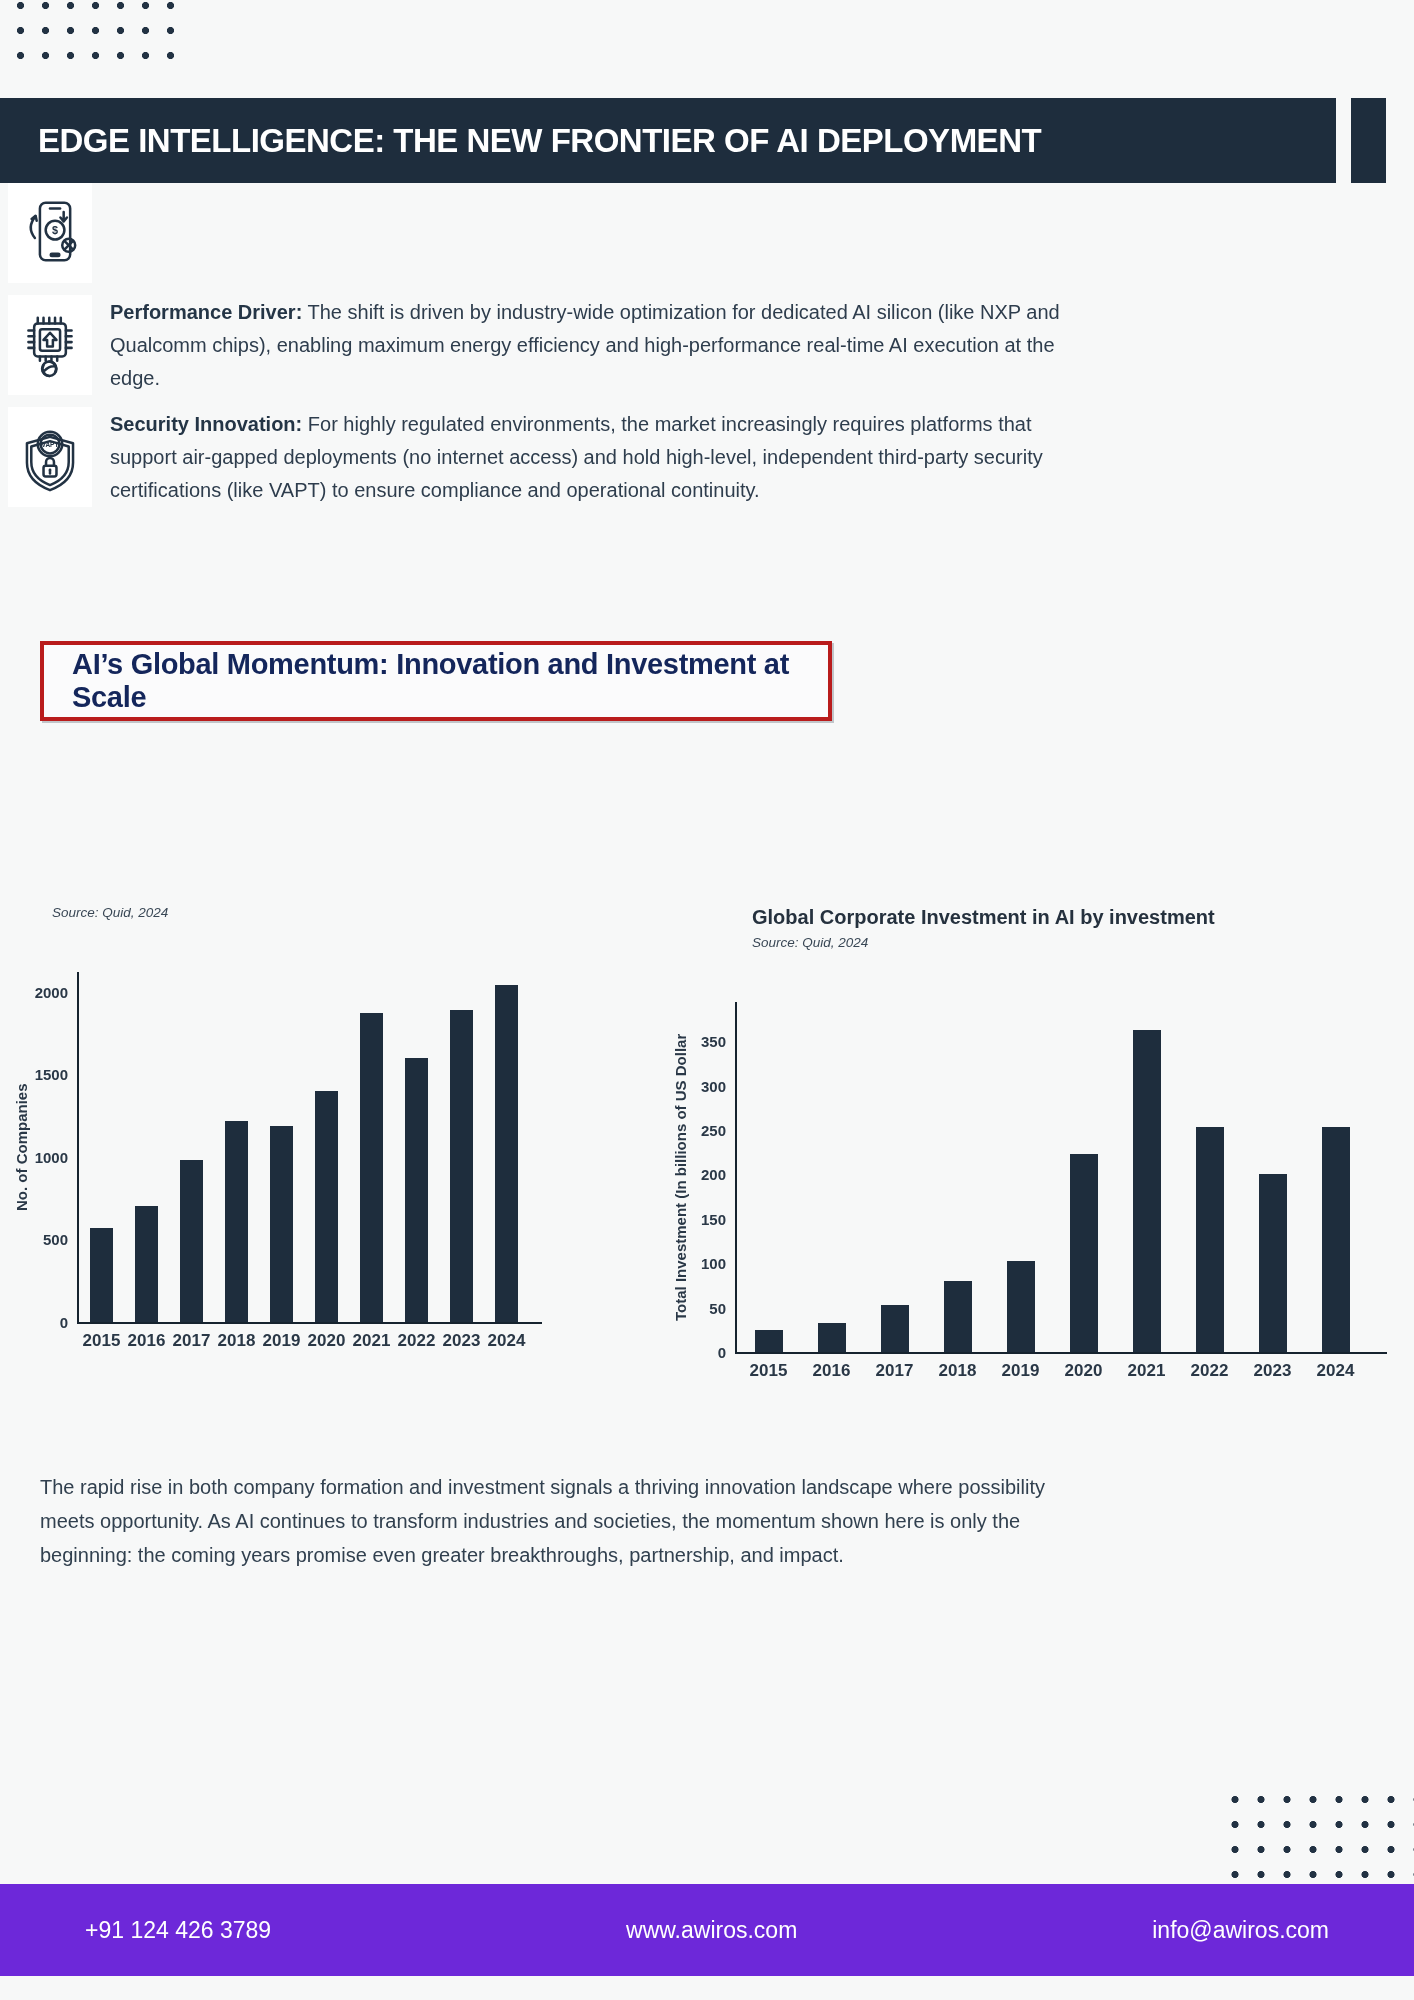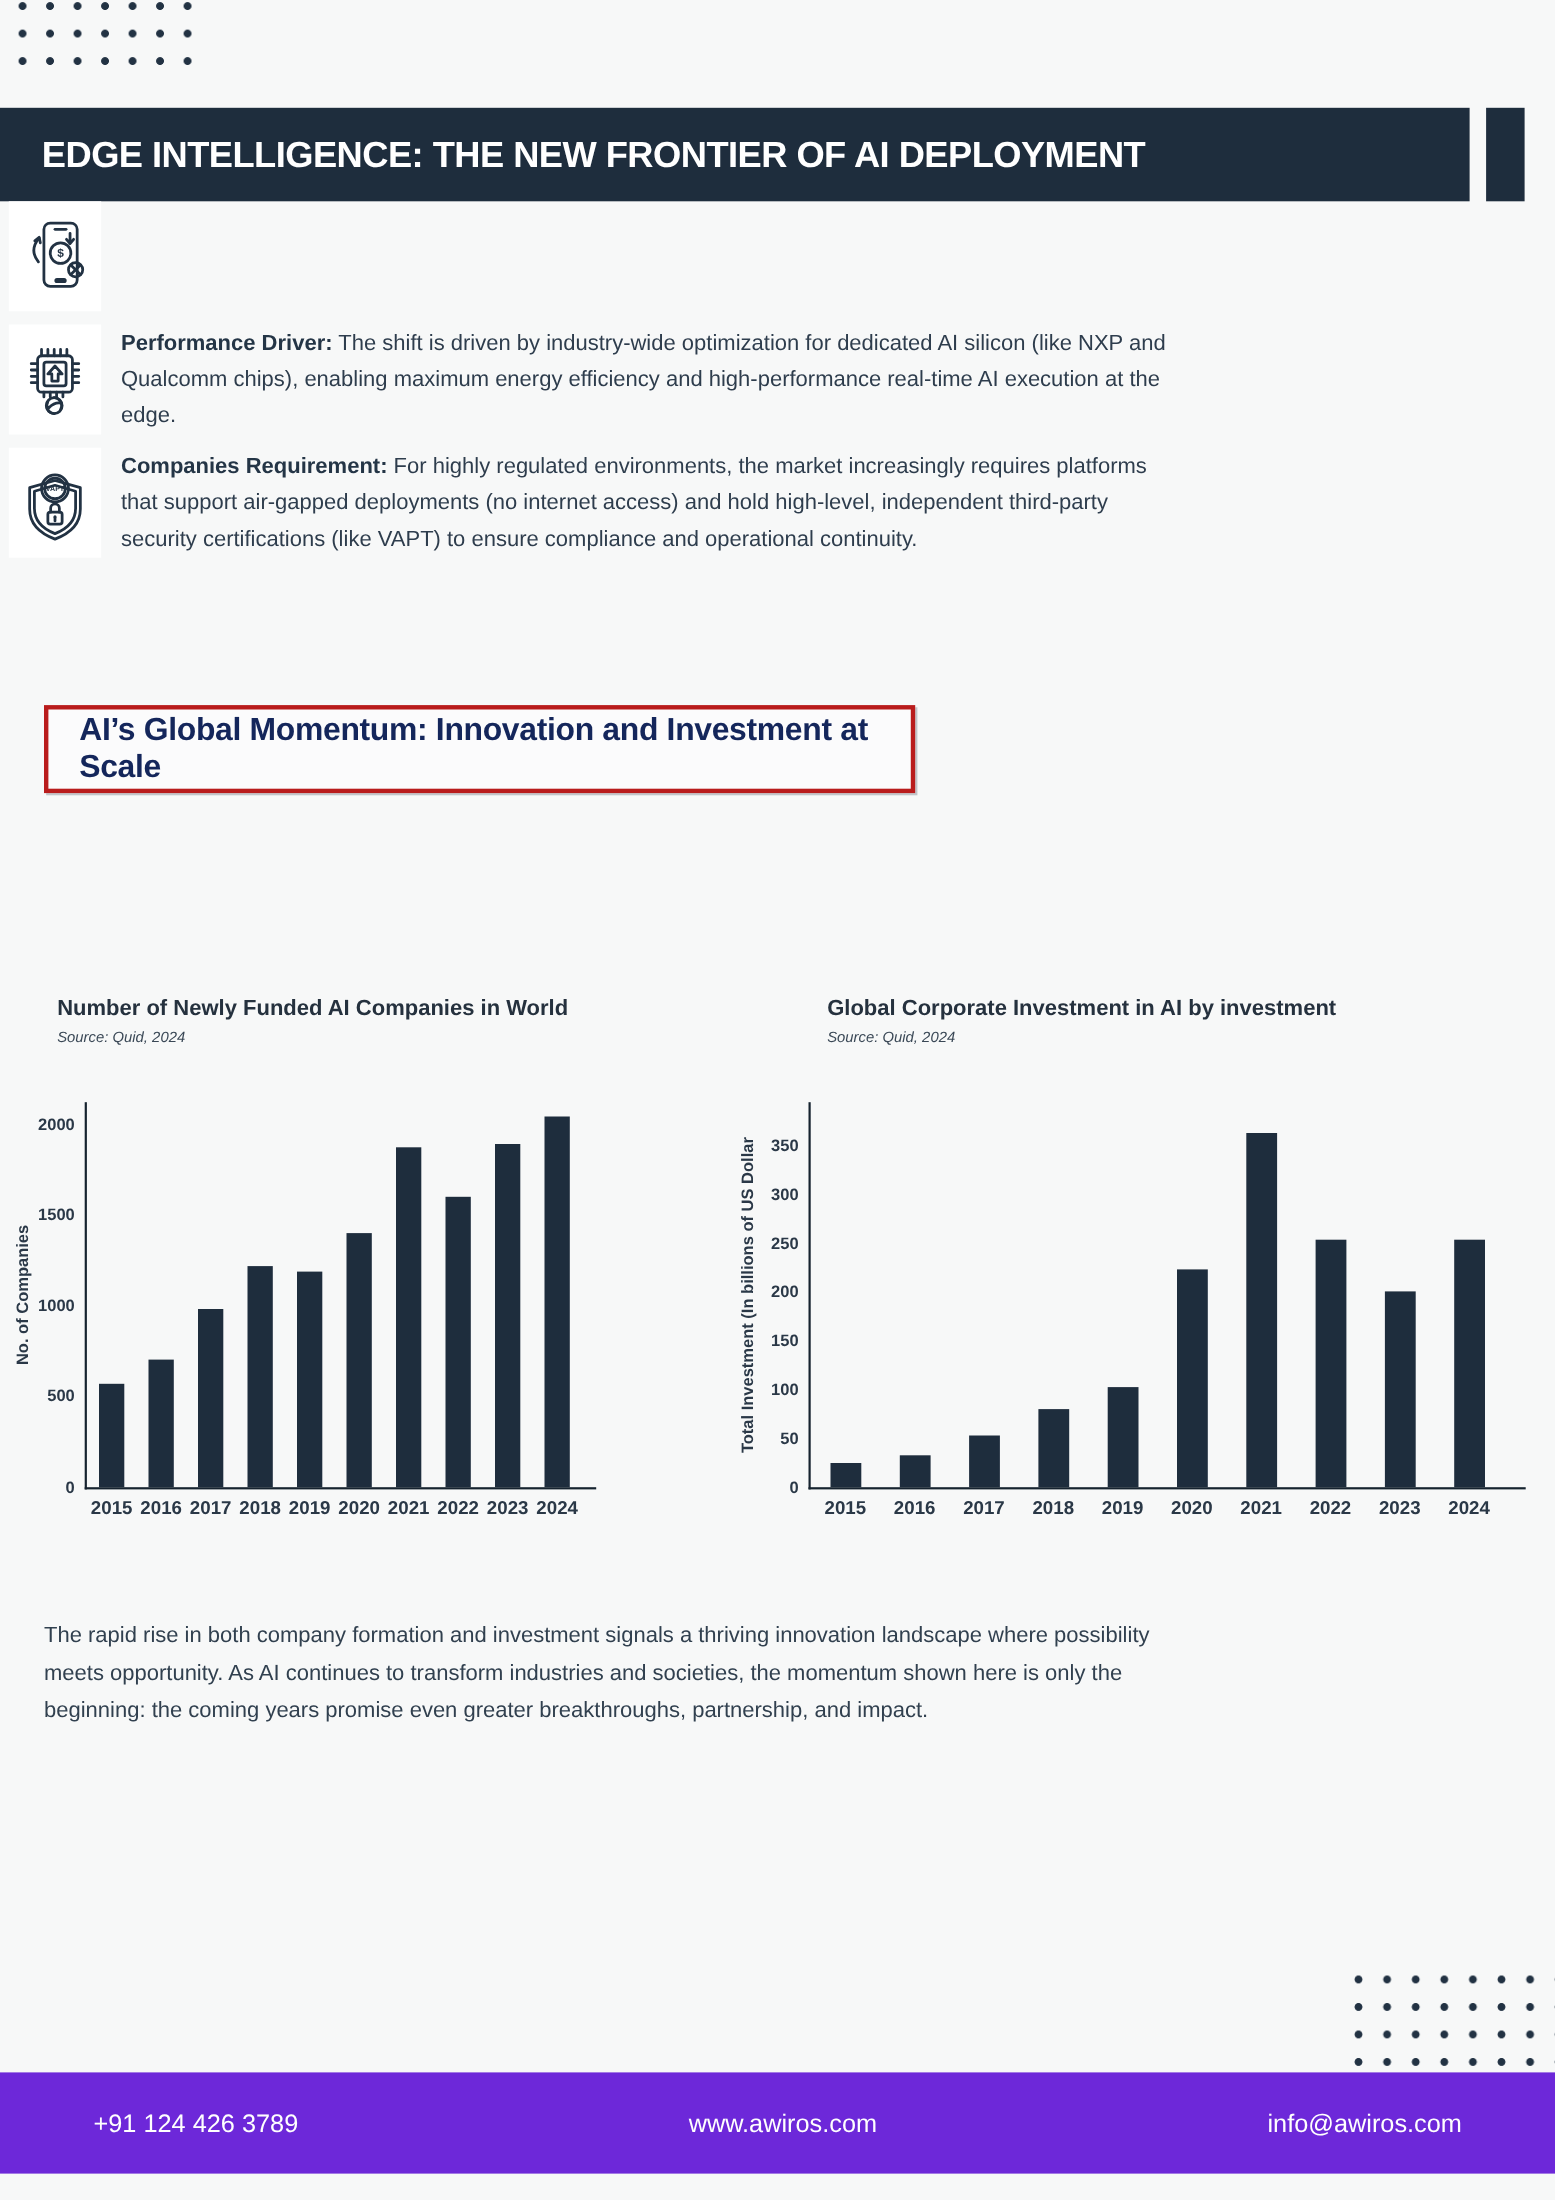--- a/index.html
+++ b/index.html
@@ -152,34 +152,33 @@
           <circle class="icon-stroke" cx="50" cy="32" r="17" fill="#f7f8f8"></circle>
           <circle class="icon-stroke" cx="50" cy="32" r="13" fill="#ffffff"></circle>
           <text class="icon-label" x="50" y="35.5" font-size="9" font-weight="bold" text-anchor="middle">VAPT</text>
           <rect class="icon-stroke" x="41" y="62" width="18" height="15" rx="3"></rect>
           <path class="icon-stroke" d="M44.5 62 v-5 a5.5 5.5 0 0 1 11 0 v5"></path>
           <circle cx="50" cy="68" r="2" fill="#223243"></circle>
           <line class="icon-stroke" x1="50" y1="69" x2="50" y2="73"></line>
         </svg>
       </div>
       <div class="bullet-text">
-        <b>Companies Requirement:</b>
+        <b>Security Innovation:</b>
         <span>For highly regulated environments, the market increasingly requires platforms that support air-gapped deployments (no internet access) and hold high-level, independent third-party security certifications (like VAPT) to ensure compliance and operational continuity.</span>
       </div>
     </div>
 
   </div>
 
   <div class="heading-box">
     <h2>AI’s Global Momentum: Innovation and Investment at Scale</h2>
   </div>
 
 
   <div class="chart chart-left">
-    <div class="chart-title">Number of Newly Funded AI Companies in World</div>
     <div class="chart-source">Source: Quid, 2024</div>
     <div class="plot">
       <div class="ylabel">No. of Companies</div>
       <div class="yticks">
           <div class="ytick" style="bottom: -9px;">0</div>
           <div class="ytick" style="bottom: 73.5472px;">500</div>
           <div class="ytick" style="bottom: 156.094px;">1000</div>
           <div class="ytick" style="bottom: 238.642px;">1500</div>
           <div class="ytick" style="bottom: 321.189px;">2000</div>
         </div>

